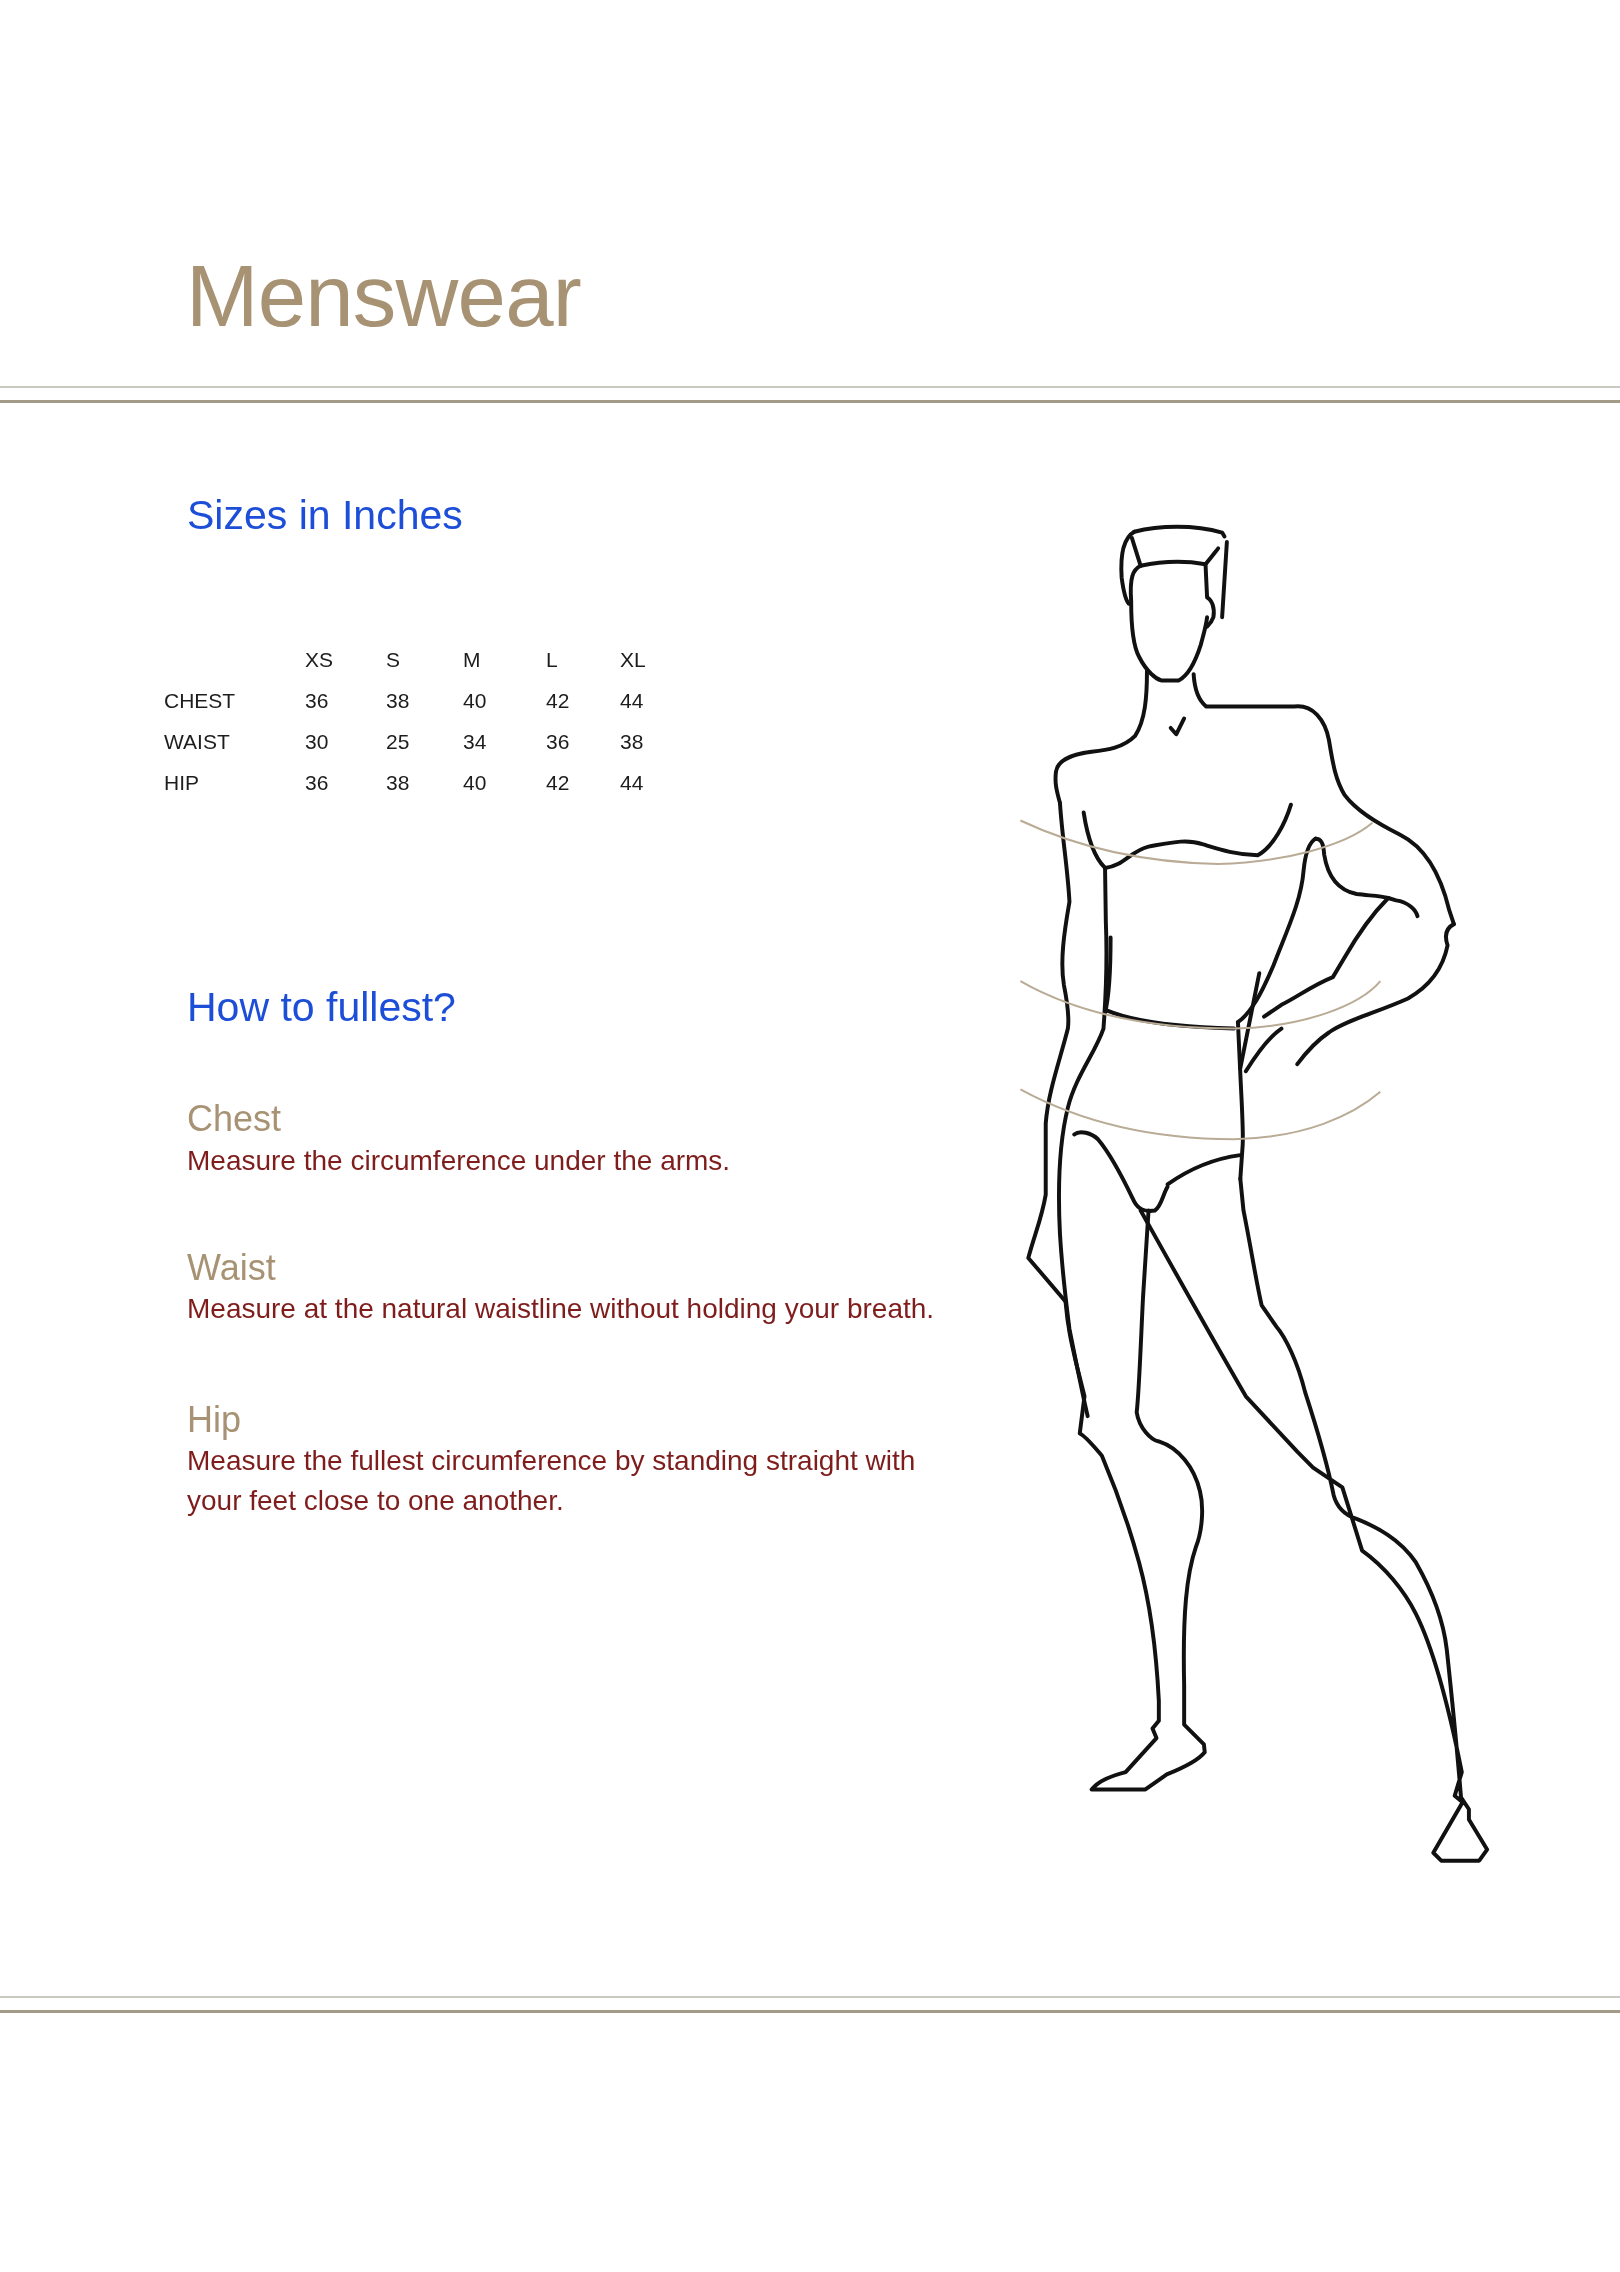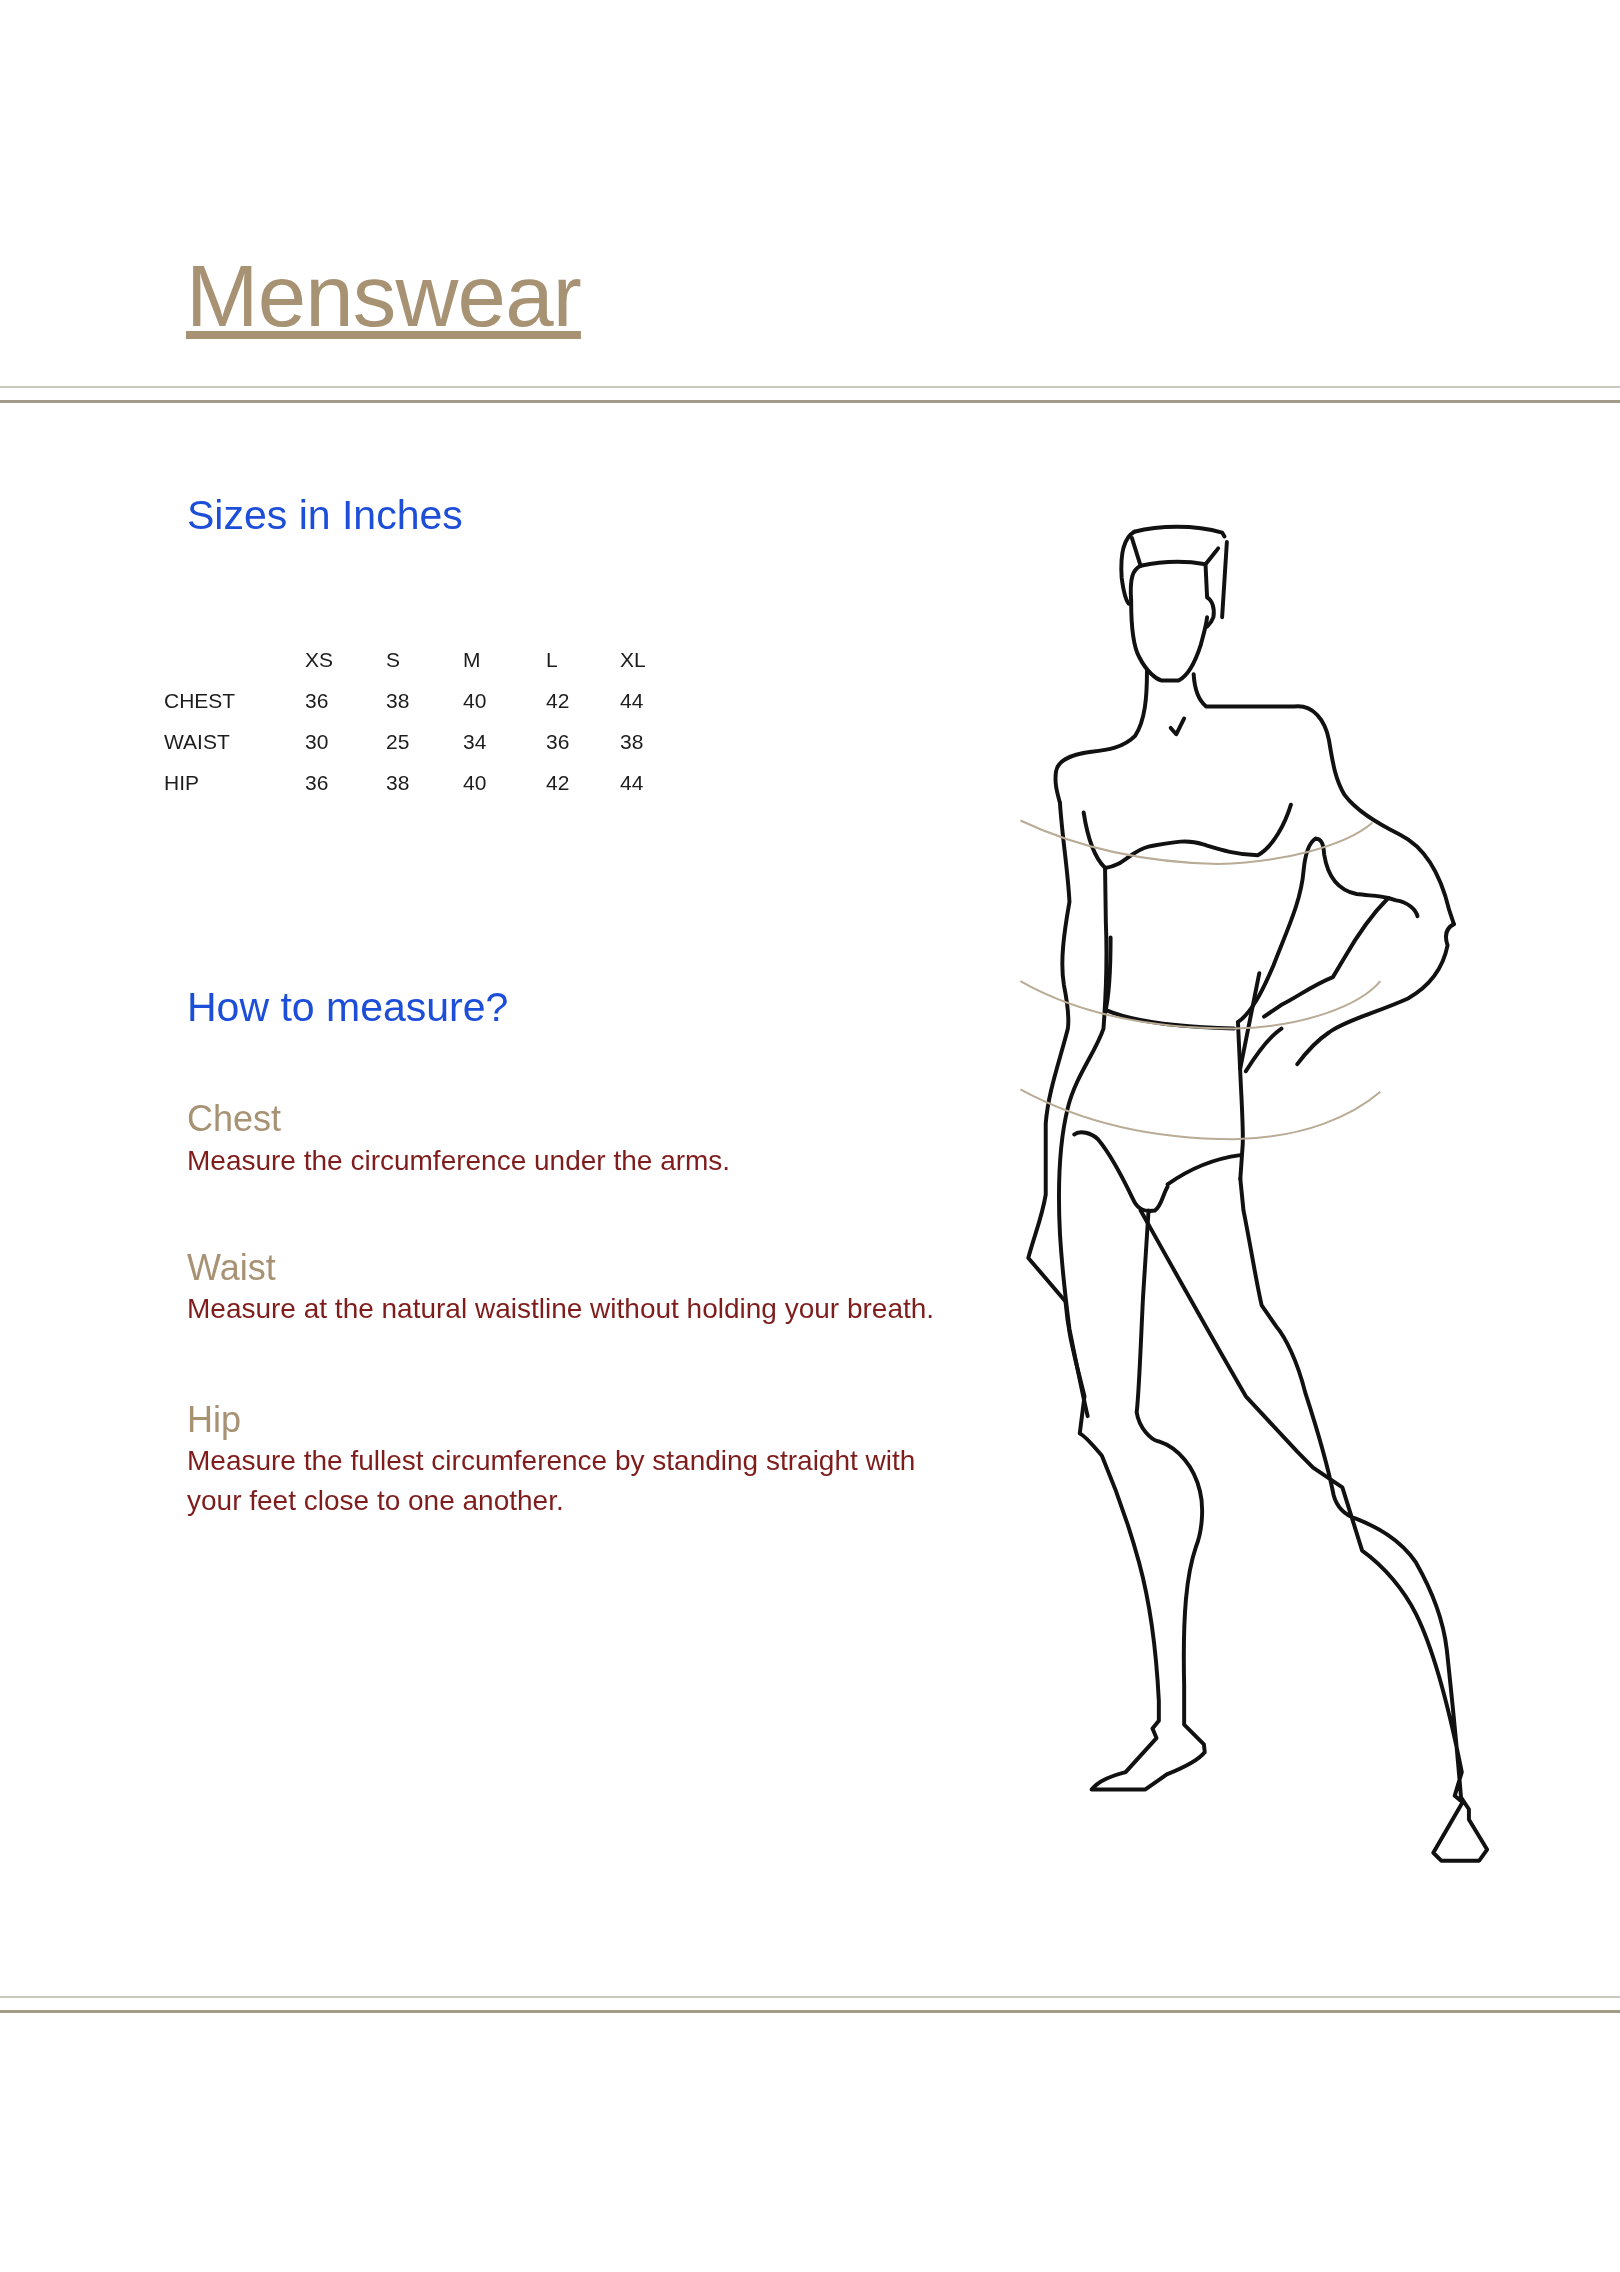--- a/index.html
+++ b/index.html
@@ -1,19 +1,19 @@
 <!DOCTYPE html>
 <html style="font-size:12.7px"><head>
 <meta charset="utf-8">
 <style>
   html, body { margin: 0; padding: 0; background: #ffffff; }
   body { width: 1620px; height: 2273px; position: relative; overflow: hidden;
          font-family: "Liberation Sans", "DejaVu Sans", sans-serif; color: #1a1a1a; }
   .abs { position: absolute; }
-  .title { left: 186px; top: 252px; font-size: 87px; color: #a89274; letter-spacing: -0.8px; line-height: 1; text-decoration: underline; }
+  .title { left: 186px; top: 252px; font-size: 87px; color: #a89274; letter-spacing: -0.8px; line-height: 1; }
   .hline { left: 0; width: 1620px; height: 2.4px; }
   .h-light { background: #c9c9c1; }
   .h-dark { background: #a29b87; height: 3.2px; }
   .section-head { left: 187px; font-size: 41px; color: #1d4ed8; line-height: 1; }
   table.sizes { left: 164px; top: 639px; border-collapse: collapse; font-size: 21px; color: #1d1d1d; }
   table.sizes td, table.sizes th { padding: 0; height: 41px; line-height: 41px; font-weight: normal; text-align: left; }
   table.sizes .c0 { width: 141px; }
   table.sizes .c1 { width: 81px; }
   table.sizes .c2 { width: 77px; }
   table.sizes .c3 { width: 83px; }
@@ -68,21 +68,21 @@
       <td>HIP</td>
       <td>36</td>
       <td>38</td>
       <td>40</td>
       <td>42</td>
       <td>44</td>
     </tr>
   </tbody>
 </table>
 
-<div class="abs section-head" style="top:987px">How to measure?</div>
+<div class="abs section-head" style="top:987px">How to fullest?</div>
 
 <div class="abs m-head" style="top:1101px">Chest</div>
 <div class="abs m-body" style="top:1141px">Measure the circumference under the arms.</div>
 
 <div class="abs m-head" style="top:1250px">Waist</div>
 <div class="abs m-body" style="top:1289px">Measure at the natural waistline without holding your breath.</div>
 
 <div class="abs m-head" style="top:1402px">Hip</div>
 <div class="abs m-body" style="top:1441px">Measure the fullest circumference by standing straight with</div>
 <div class="abs m-body" style="top:1481px">your feet close to one another.</div>

